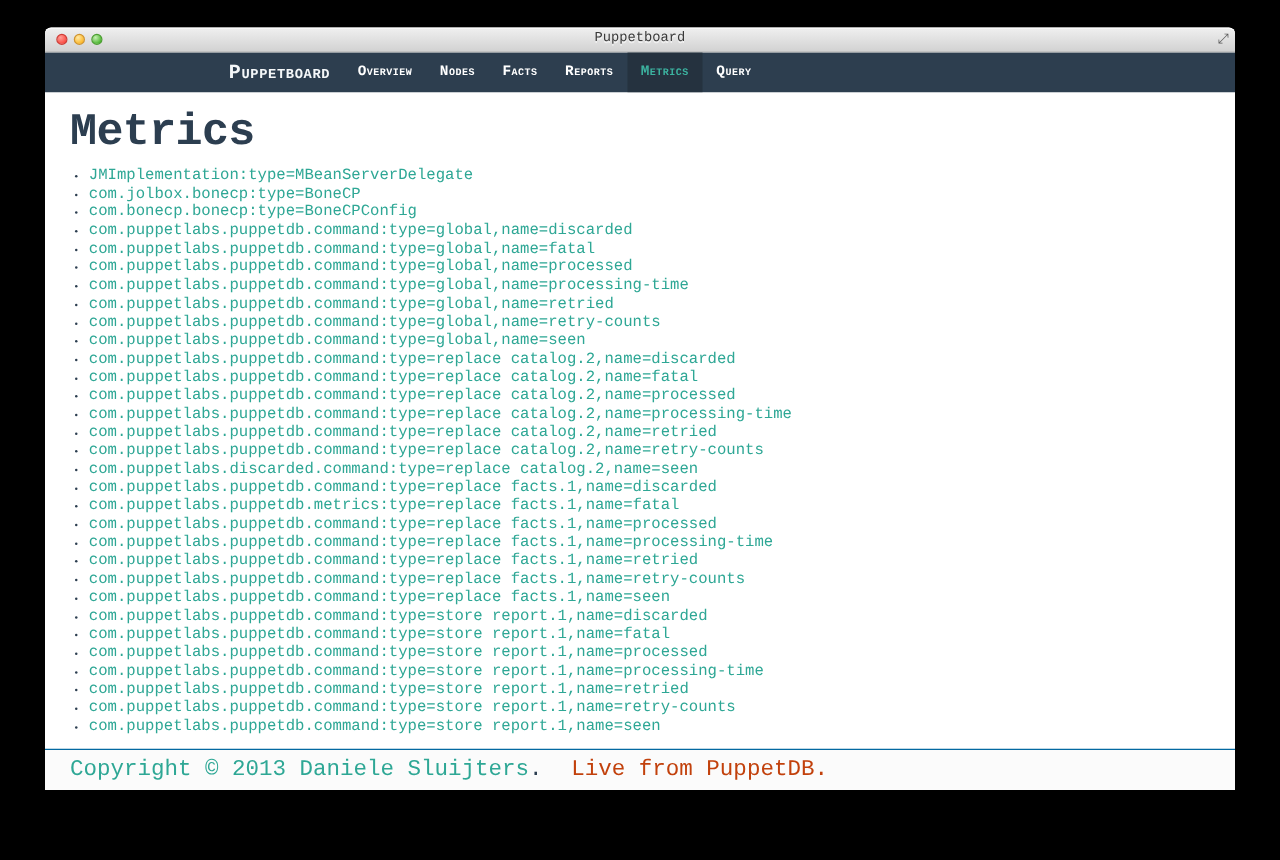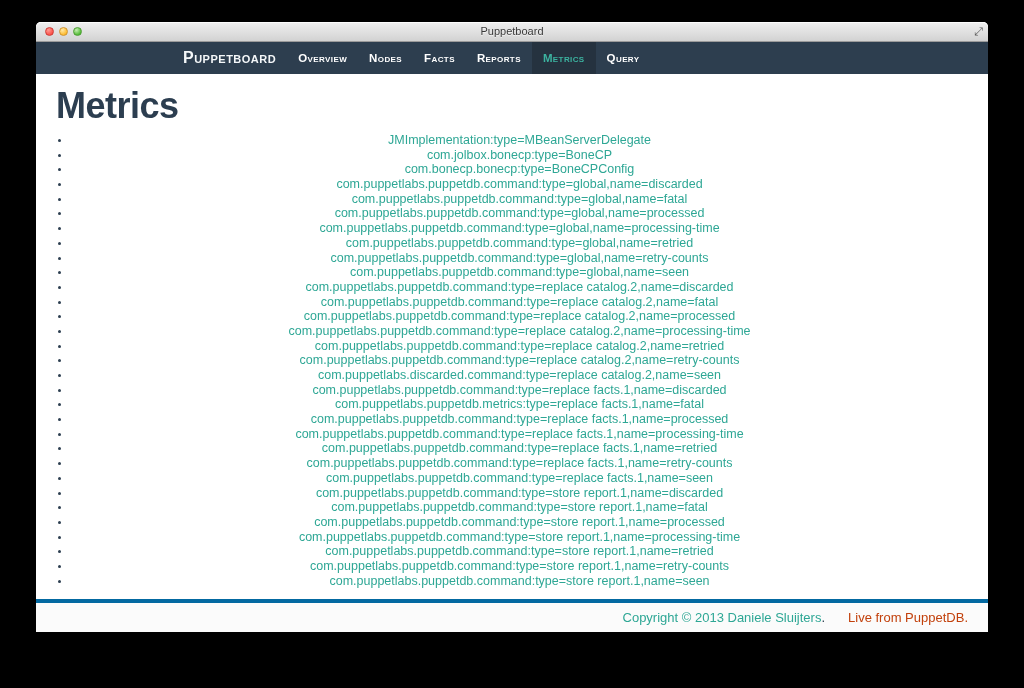--- a/index.html
+++ b/index.html
@@ -2,21 +2,21 @@
 <html><head>
 <meta charset="utf-8">
 <style>
   * { margin: 0; padding: 0; box-sizing: border-box; }
   html, body { width: 1024px; height: 688px; background: #000; overflow: hidden;
     font-family: "Liberation Sans", "DejaVu Sans", sans-serif; }
 
   .window {
     position: absolute; left: 36px; top: 22px; width: 952px; height: 610px;
     border-radius: 5px; box-shadow: 0 15px 40px rgba(0,0,0,0.75);
-    display: flex; flex-direction: column; background: #fff;
+    display: flex; flex-direction: column; background: #fff; font-family: Liberation Mono, monospace;
   }
 
   
   .titlebar {
     height: 20px; flex: 0 0 20px; position: relative;
     background: linear-gradient(#f0f0f0, #d2d2d2);
     border-bottom: 1px solid #9b9b9b;
     border-radius: 5px 5px 0 0;
     box-shadow: inset 0 1px 0 rgba(255,255,255,0.8);
   }
@@ -50,29 +50,29 @@
   .nav-item.active { background: #25323f; }
   .nav-item.active a { color: #3cb3a0; }
 
   
   .content { flex: 1 1 auto; background: #fff; padding: 12px 20px 0 20px; overflow: hidden; }
   h1.page-title {
     font-size: 36px; font-weight: 700; color: #2c3e50; letter-spacing: -0.5px;
     line-height: 1.0; margin: 2px 0 9px 0;
   }
   ul.metrics-list { margin: 0; padding: 0 0 0 15px; list-style: disc; }
-  ul.metrics-list li { font-size: 12.5px; line-height: 14.68px; color: #2c3e50; text-align: center; }
+  ul.metrics-list li { font-size: 12.5px; line-height: 14.68px; color: #2c3e50; }
   ul.metrics-list li::marker { color: #2c3e50; font-size: 10px; }
   ul.metrics-list a { color: #2ea795; text-decoration: none; cursor: pointer; }
 
   
   .footer {
-    flex: 0 0 33px; background: #fbfbfb; border-top: 4px solid #0369a1;
-    display: flex; justify-content: flex-end; align-items: center;
-    padding: 0 20px; font-size: 13px;
+    flex: 0 0 33px; background: #fbfbfb; border-top: 1px solid #0369a1;
+    display: flex; justify-content: flex-start; align-items: center;
+    padding: 0 20px; font-size: 18px;
   }
   .footer .copyright a { color: #2ea795; text-decoration: none; cursor: pointer; }
   .footer .copyright .suffix { color: #2c3e50; }
   .footer .live { color: #c2410c; padding-left: 23px; }
 
   
   .statusbar {
     flex: 0 0 15px; background: linear-gradient(#f6f6f6, #c6c6c6);
     border-top: 1px solid #9e9e9e; border-radius: 0 0 5px 5px;
     font-size: 9.5px; line-height: 14px; color: #1c1c1c; padding-left: 10px;

